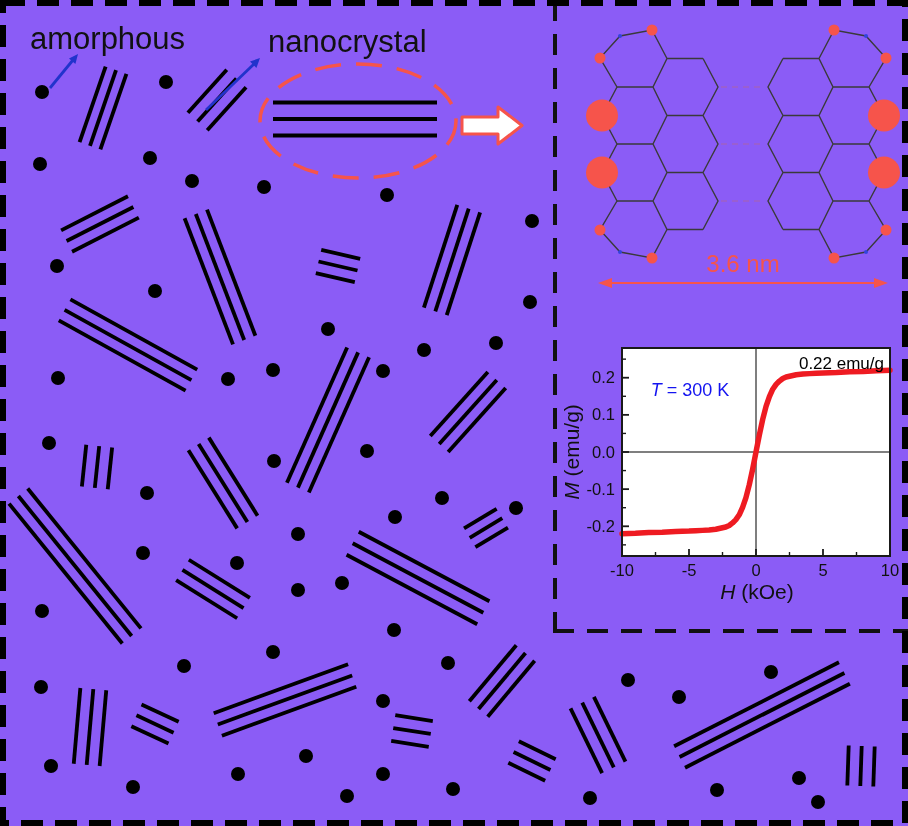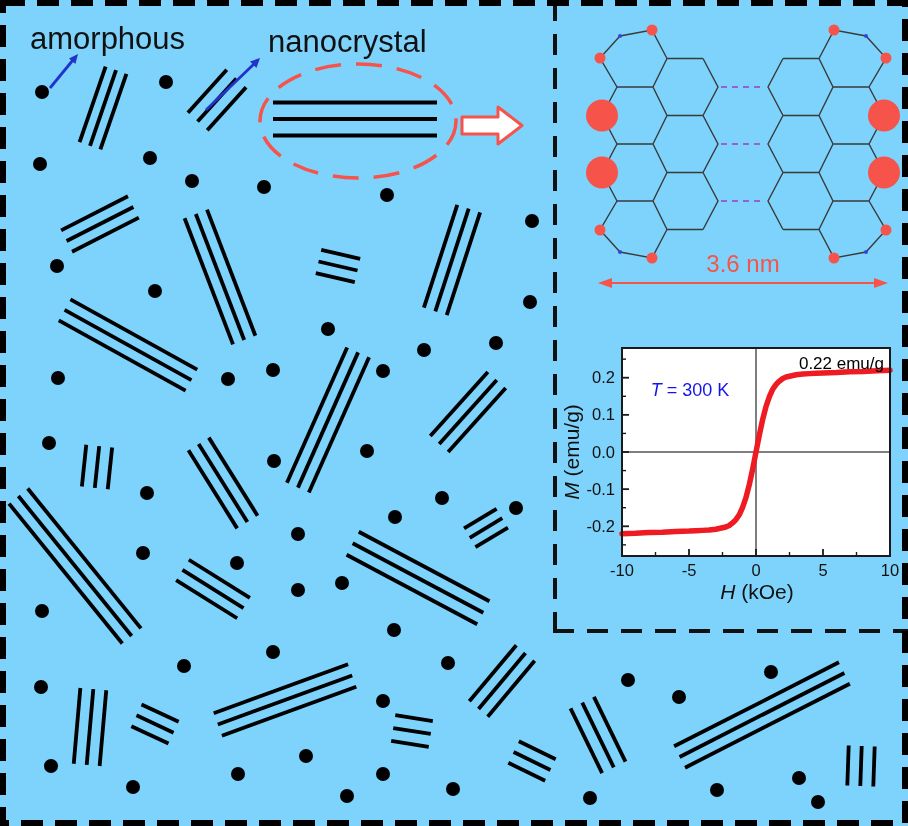--- a/index.html
+++ b/index.html
@@ -1,16 +1,16 @@
 <!DOCTYPE html>
 <html style="--accent-red: #f6544b; --curve-red: #ee1b22; --arrow-blue: #2233cc; --text-blue: #1414f0; --purple: #9a5fd0;"><head>
 <meta charset="utf-8">
 <style>
   html,body{margin:0;padding:0;background:#fff;}
-  .canvas{position:relative;width:908px;height:826px;background:#7dd3fc;overflow:hidden;
+  .canvas{position:relative;width:908px;height:826px;background:#8b5cf6;overflow:hidden;
           font-family:"Liberation Sans", sans-serif;}
   svg{font-family:"Liberation Sans", sans-serif;}
   .big-label{fill:#111;font-size:31px;}
   .scale-text{fill:var(--accent-red);font-size:24px;}
   .tick-text{fill:#111;font-size:16.5px;}
   .ax-label{fill:#111;font-size:21px;}
   .ann-sat{fill:#000;font-size:17px;}
   .ann-temp{fill:var(--text-blue);font-size:18px;}
 </style>
 </head>

